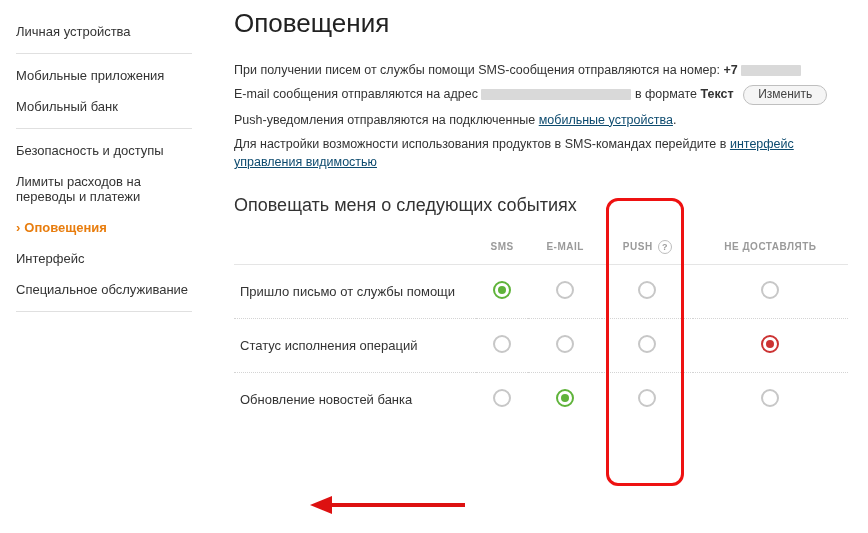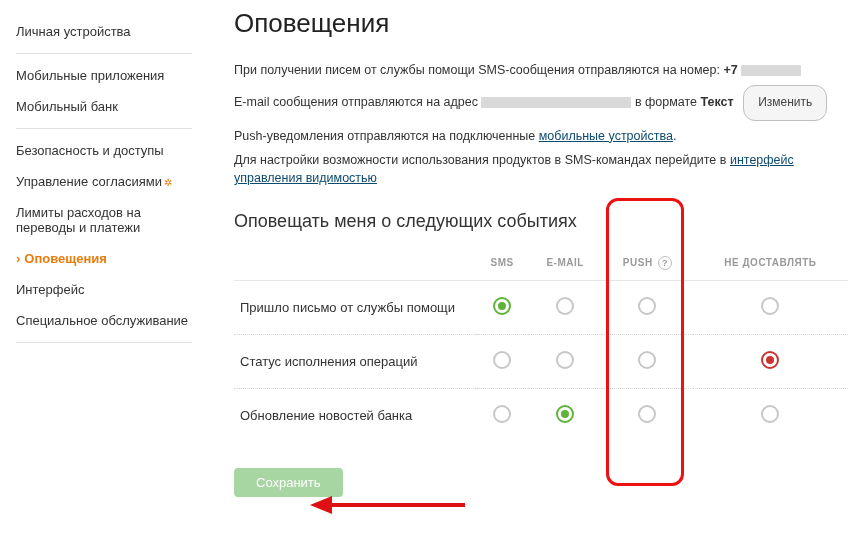--- a/index.html
+++ b/index.html
@@ -10,21 +10,21 @@
   .nav-divider{border-bottom:1px solid #e0e0e0;margin:6px 0}
   .nav-active{color:#e87d0e;font-weight:bold}
   .nav-caret{color:#e87d0e;margin-right:4px}
   .nav-small-star{color:#e87d0e;font-size:10px;margin-left:2px}
   
   .main{flex:1;padding:8px 20px 20px 34px;box-sizing:border-box;position:relative}
   h1{font-size:26px;font-weight:normal;margin:0 0 22px 0;color:#222}
   .info p{margin:0 0 6px 0;font-size:12.5px;line-height:1.45;color:#333}
   .info a,.info .link{color:#0c4a6e;text-decoration:underline}
   .mask{display:inline-block;background:#d9d9d9;height:11px;vertical-align:middle;border-radius:1px}
-  .btn-change{display:inline-block;border:1px solid #bfbfbf;border-radius:12px;padding:8px 14px;font-size:12px;color:#444;background:#f5f5f5;margin-left:6px;cursor:pointer}
+  .btn-change{display:inline-block;border:1px solid #bfbfbf;border-radius:12px;padding:0 14px;font-size:12px;color:#444;background:#f5f5f5;margin-left:6px;cursor:pointer}
   .section-label{font-size:18px;margin:24px 0 14px 0}
   
   .optable{width:100%;border-collapse:separate;border-spacing:0}
   .optable th{font-size:10px;letter-spacing:.5px;color:#9a9a9a;font-weight:bold;text-align:center;padding:10px 6px;border-bottom:1px solid #e5e5e5;text-transform:uppercase}
   .optable th:first-child{text-align:left}
   .optable td{font-size:13px;padding:16px 6px;border-bottom:1px dotted #d4d4d4;text-align:center;vertical-align:middle}
   .optable td:first-child{text-align:left;width:230px}
   .optable tr:last-child td{border-bottom:none}
   .help-icon{display:inline-block;width:12px;height:12px;border:1px solid #bdbdbd;border-radius:50%;font-size:9px;line-height:12px;text-align:center;color:#9c9c9c;margin-left:2px}
   
@@ -43,23 +43,20 @@
 <body>
 
 <div class="page">
   <aside class="sidebar">
     <div class="nav-item">Личная устройства</div>
     <div class="nav-divider"></div>
     <div class="nav-item">Мобильные приложения</div>
     <div class="nav-item">Мобильный банк</div>
     <div class="nav-divider"></div>
     <div class="nav-item">Безопасность и доступы</div>
-    <div class="nav-item">
-      <span>Управление согласиями</span><span class="nav-small-star">✲</span>
-    </div>
     <div class="nav-item">Лимиты расходов на переводы и платежи</div>
     <div class="nav-item nav-active">
       <span class="nav-caret">›</span><span>Оповещения</span>
     </div>
     <div class="nav-item">Интерфейс</div>
     <div class="nav-item">Специальное обслуживание</div>
     <div class="nav-divider"></div>
   </aside>
 
   <main class="main">
@@ -112,21 +109,20 @@
           <tr>
             <td>Обновление новостей банка</td>
             <td><span class="radio"></span></td>
             <td><span class="radio sel-green"></span></td>
             <td><span class="radio"></span></td>
             <td><span class="radio"></span></td>
           </tr>
         </tbody>
     </table>
 
-    <button class="save-btn">Сохранить</button>
 
     
     <div class="highlight-box" style="top:198px;left:406px;width:72px;height:282px"></div>
     
     <svg class="arrow" style="top:490px;left:110px" width="160" height="30">
       <defs></defs>
       <line x1="155" y1="15" x2="18" y2="15" stroke="#d11" stroke-width="4"></line>
       <polygon points="0,15 22,6 22,24" fill="#d11"></polygon>
     </svg>
   </main>

